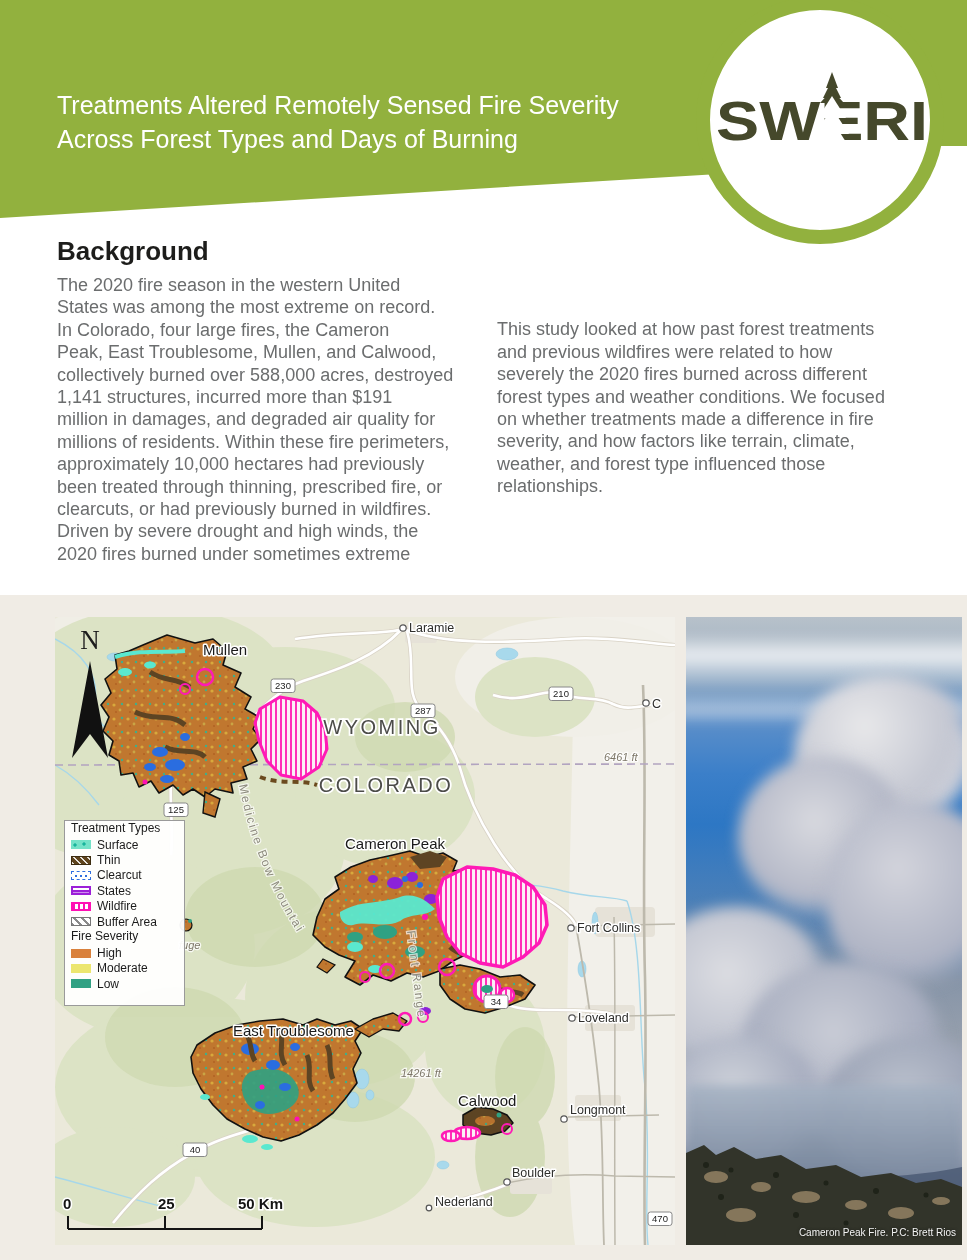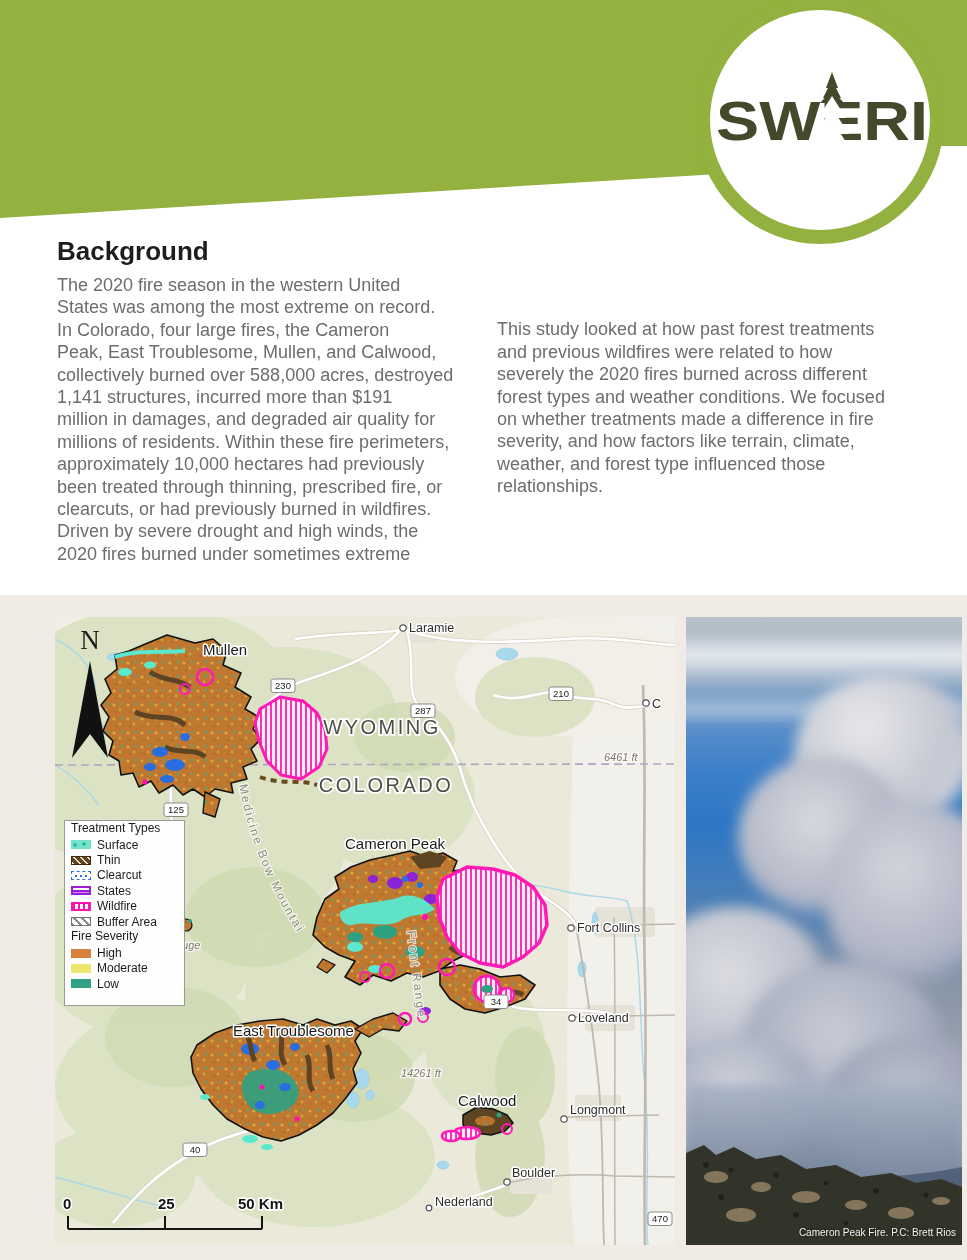--- a/index.html
+++ b/index.html
@@ -79,20 +79,22 @@
       <g>
         <polygon points="832,72 826,88 838,88" fill="#45482b"></polygon>
         <polygon points="832,80 823,98 841,98" fill="#45482b"></polygon>
         <polygon points="832,90 820,103 844,103" fill="#45482b"></polygon>
         <polygon points="832,96 818,118 846,118" fill="#ffffff"></polygon>
         <polygon points="832,108 815,134 849,134" fill="#ffffff"></polygon>
         <polygon points="832,120 813,150 851,150" fill="#ffffff"></polygon>
         <rect x="830.5" y="116" width="3" height="24" fill="#ffffff"></rect>
       </g>
     </svg>
+    <div class="h-sub1">Treatments Altered Remotely Sensed Fire Severity</div>
+    <div class="h-sub2">Across Forest Types and Days of Burning</div>
   </div>
 
   <div class="bg-head">Background</div>
   <div class="col col-l">The 2020 fire season in the western United
 States was among the most extreme on record.
 In Colorado, four large fires, the Cameron
 Peak, East Troublesome, Mullen, and Calwood,
 collectively burned over 588,000 acres, destroyed
 1,141 structures, incurred more than $191
 million in damages, and degraded air quality for

